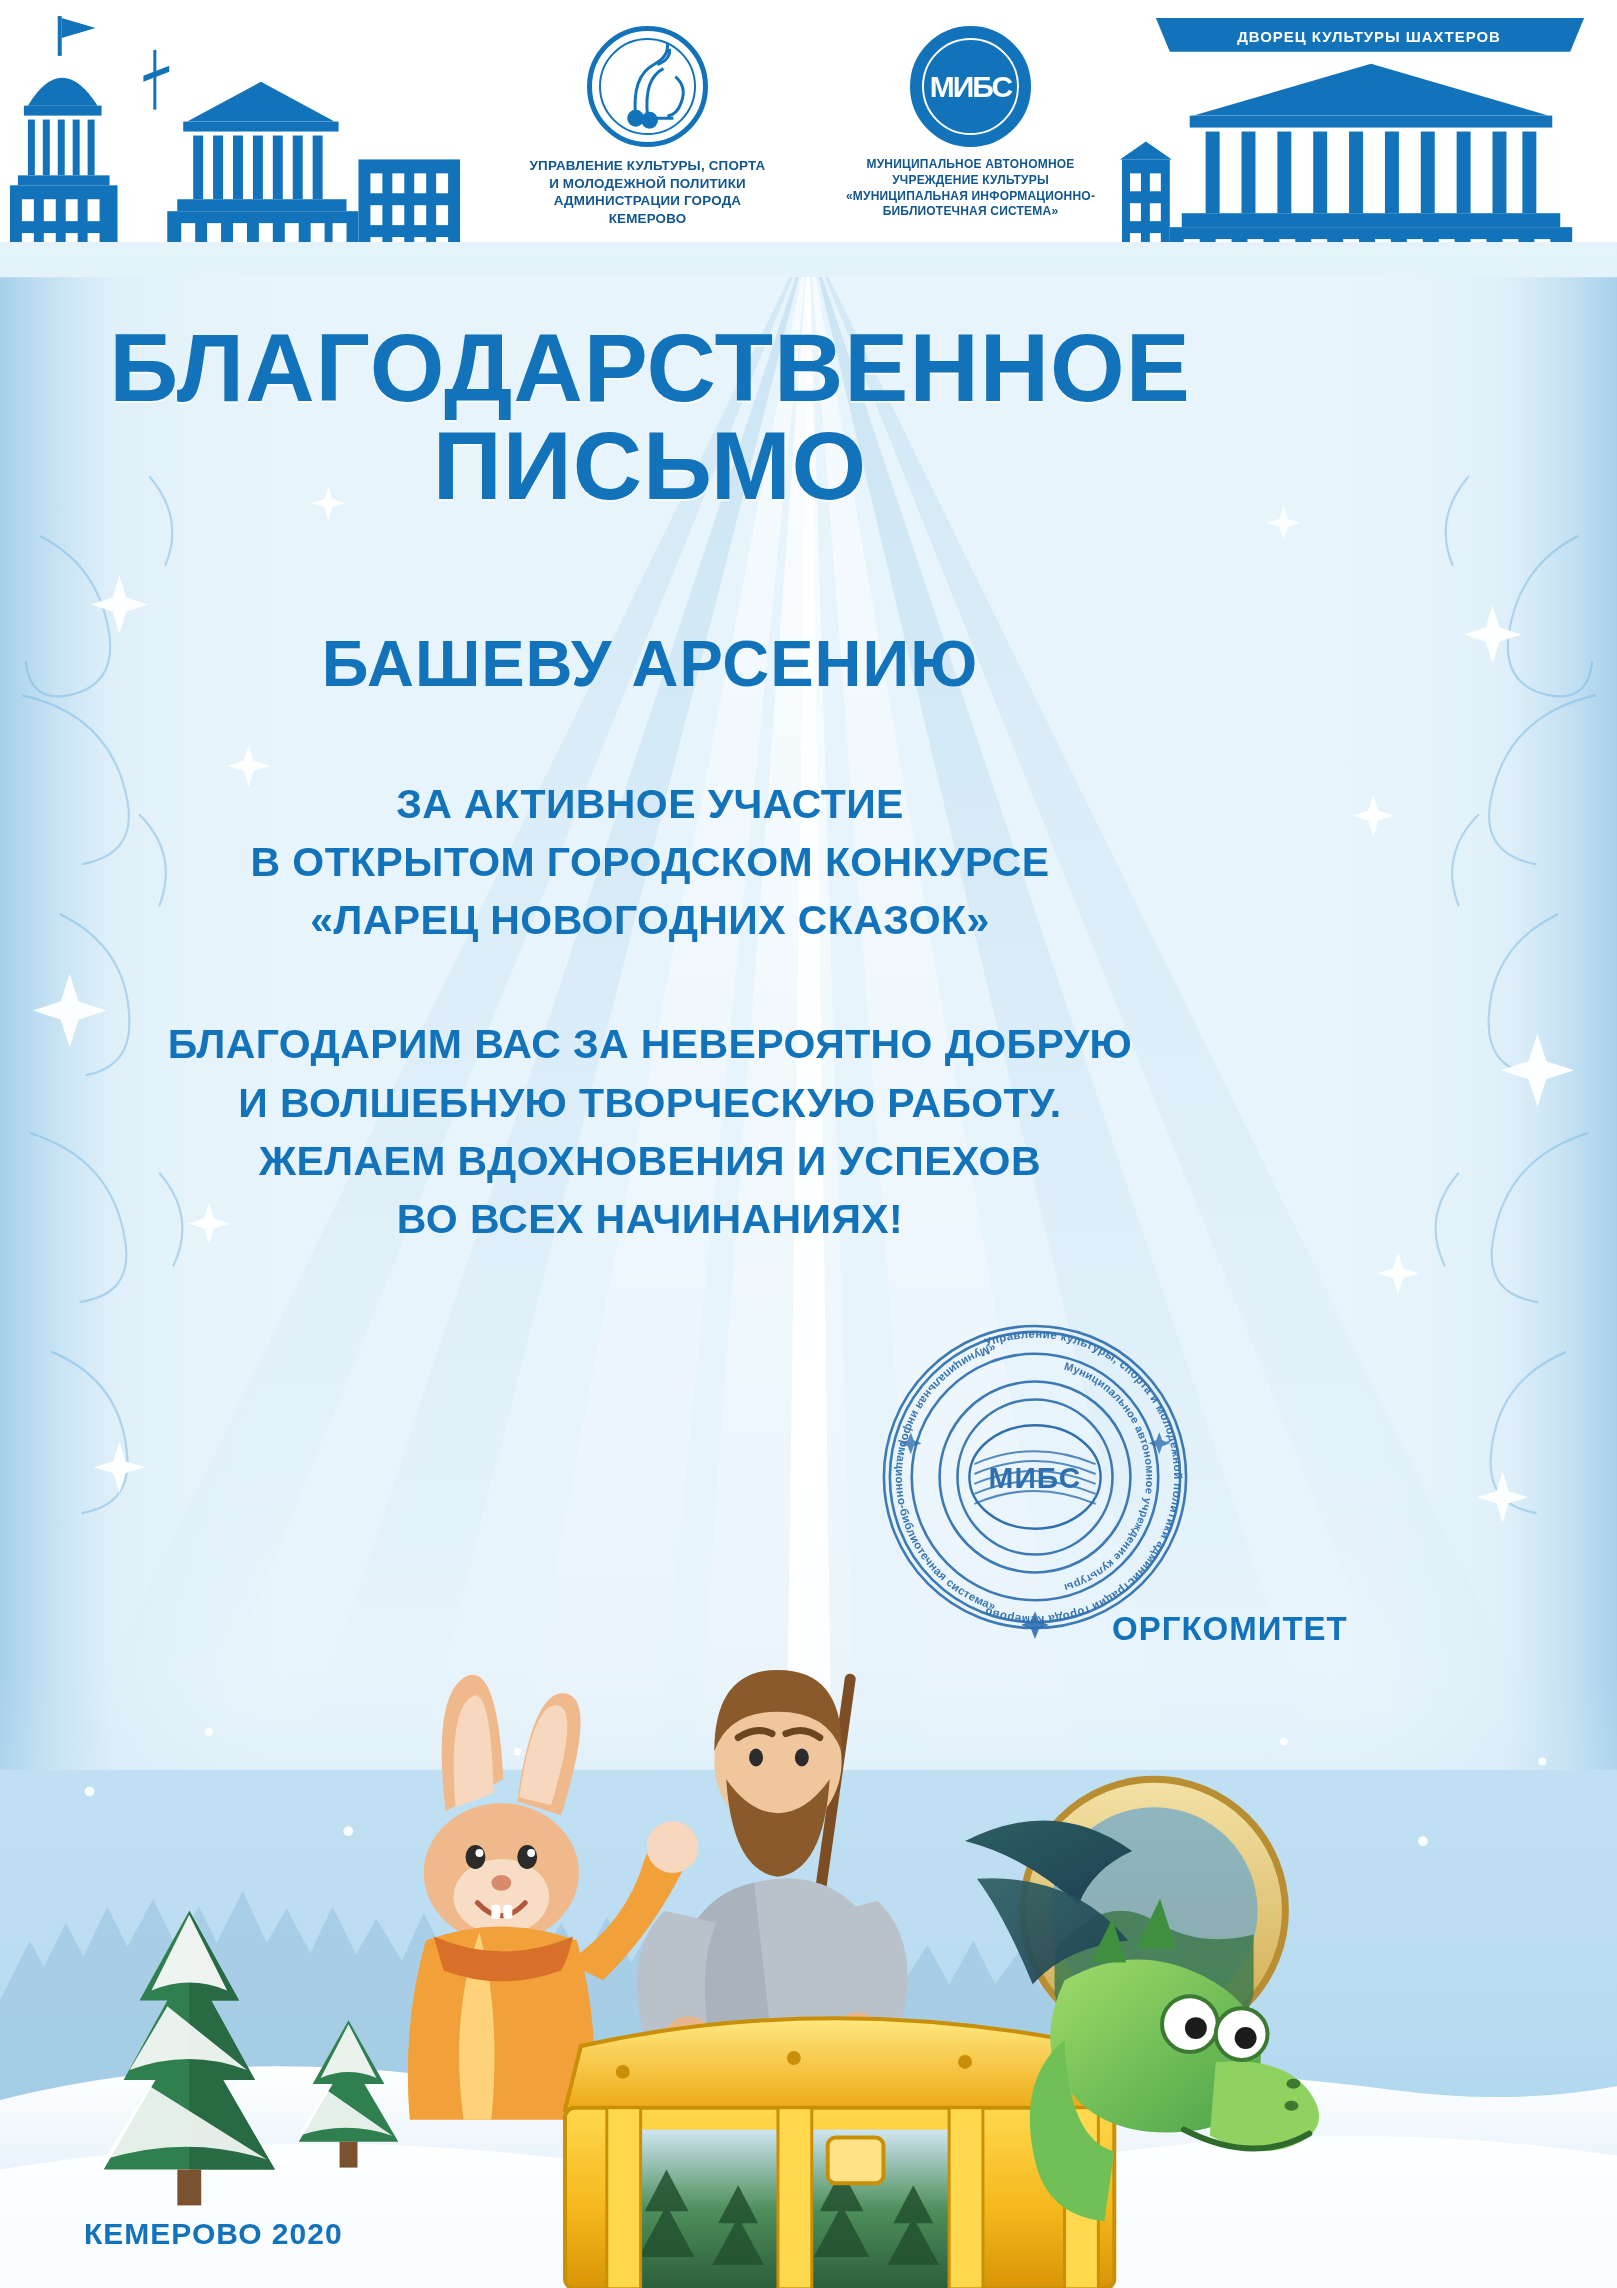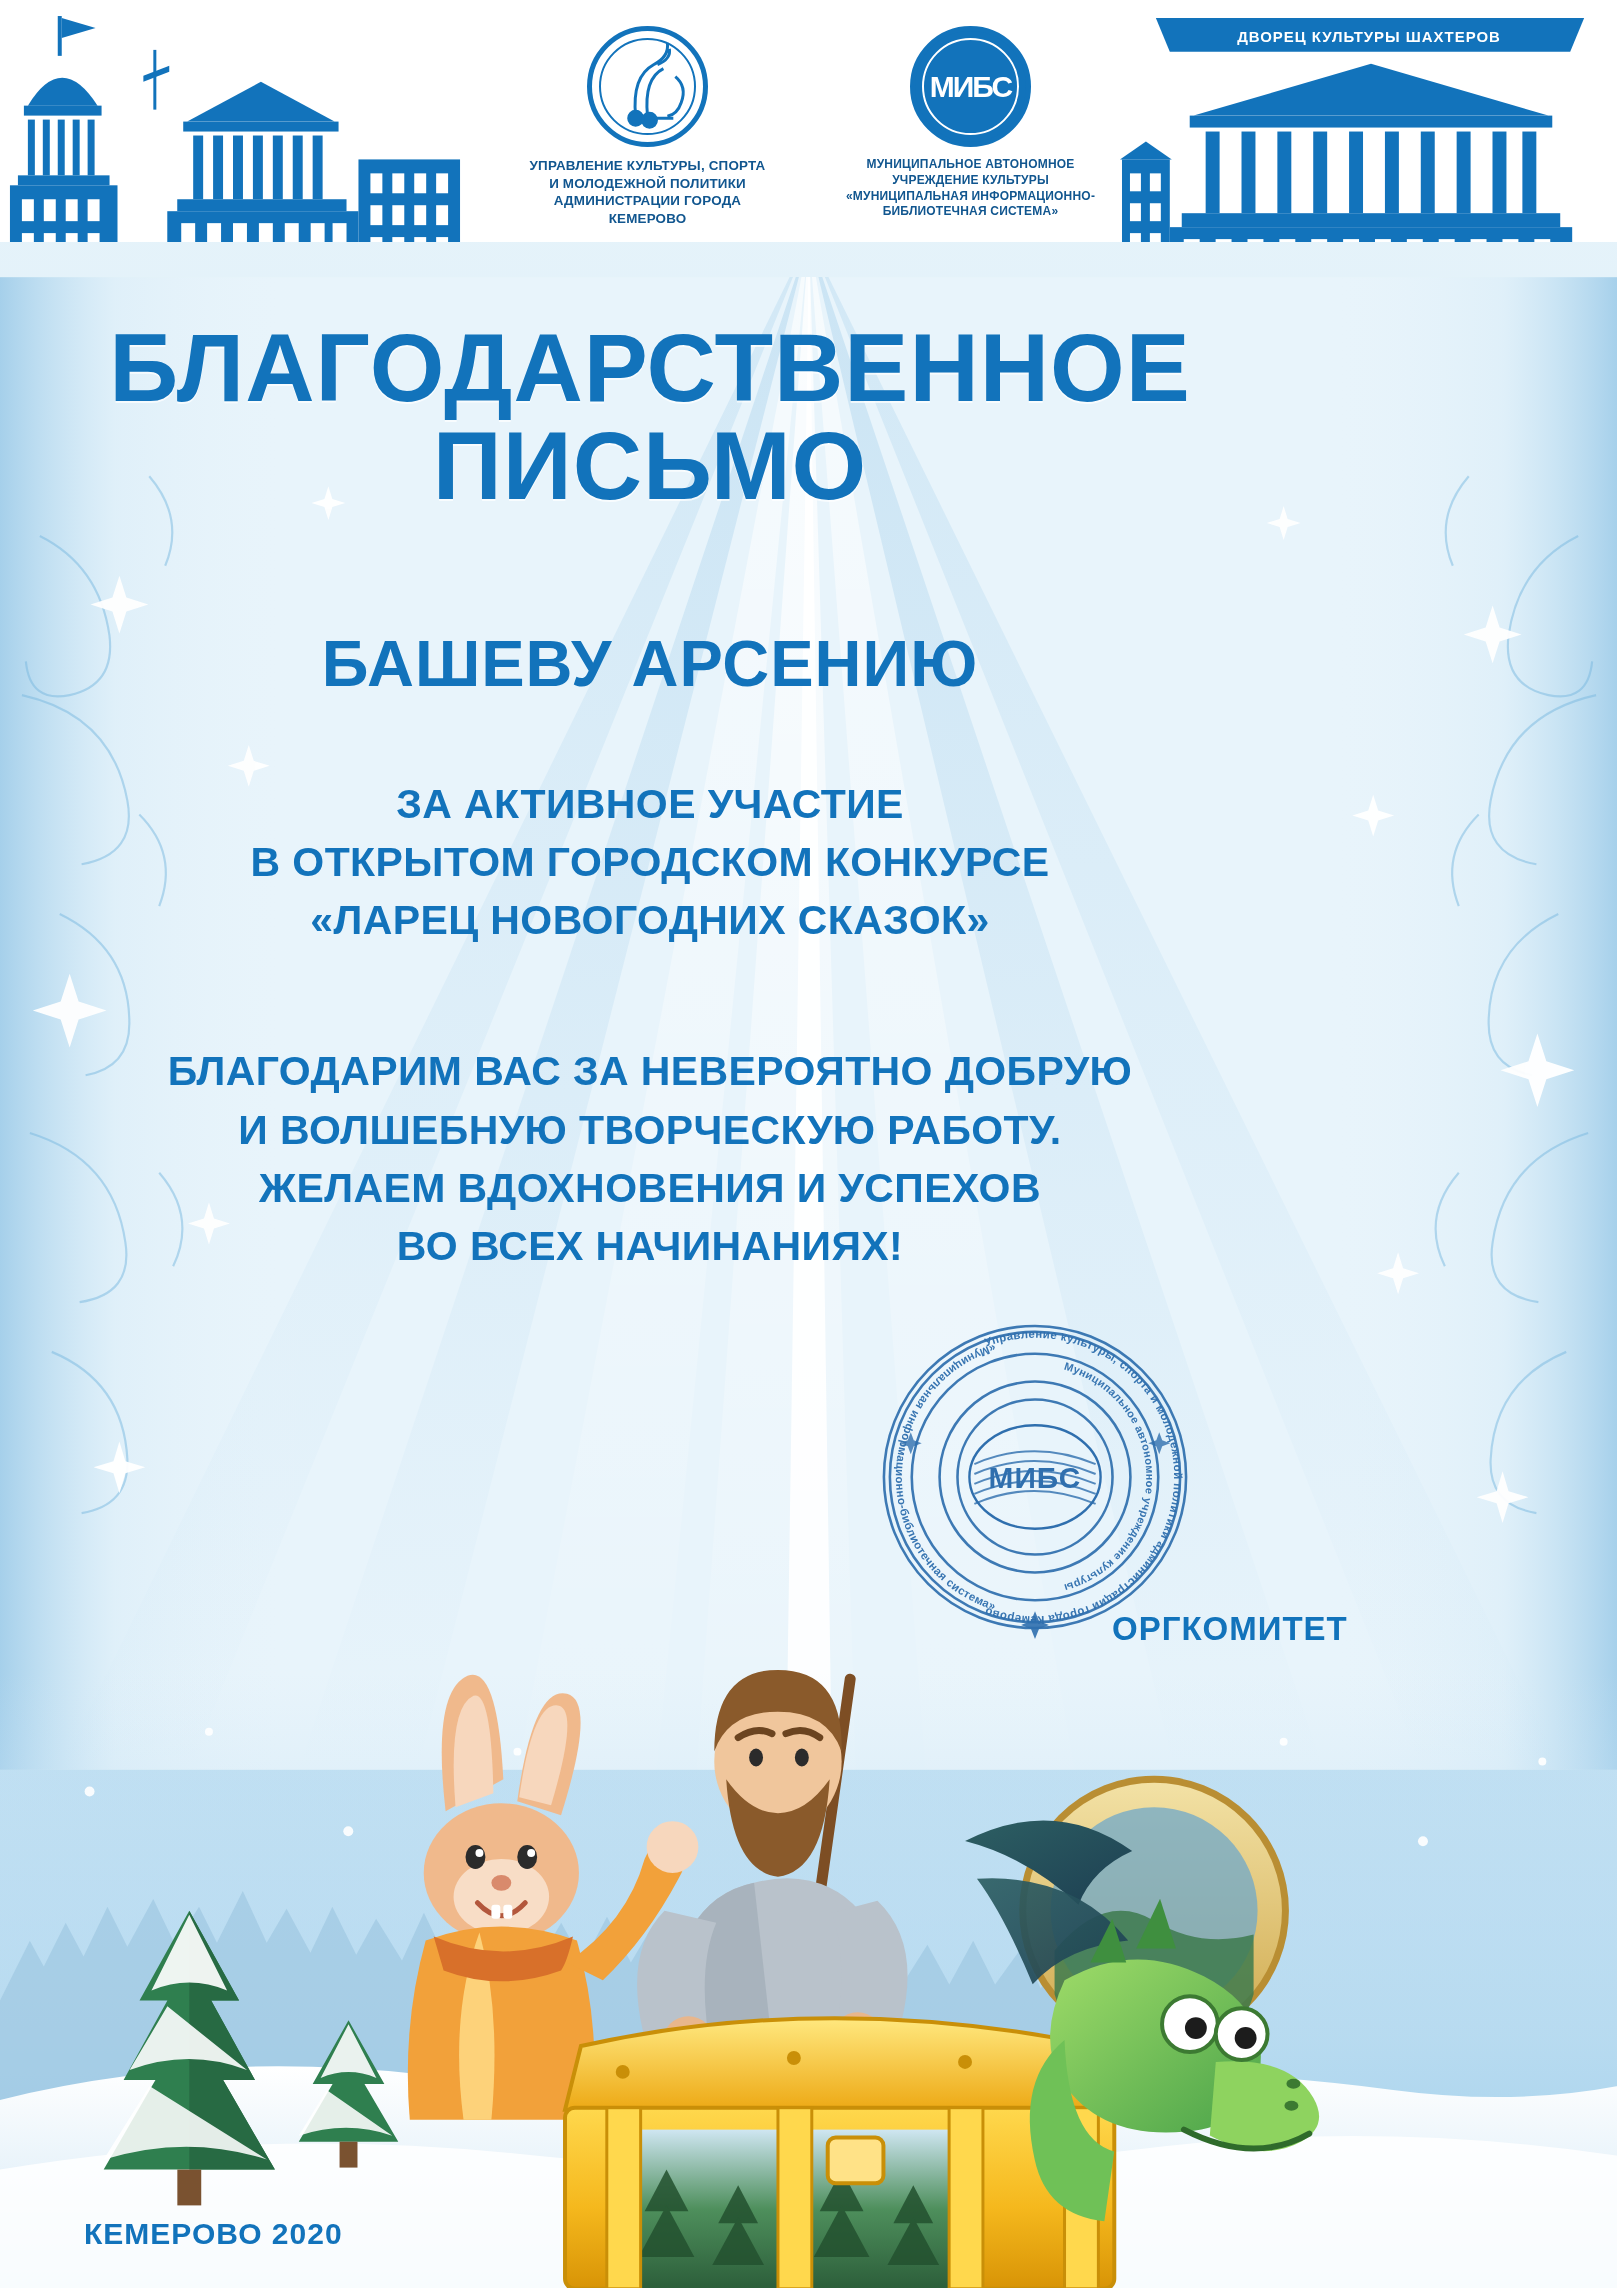--- a/index.html
+++ b/index.html
@@ -134,21 +134,21 @@
     margin-top: 74px;
     font-size: 41px;
     line-height: 1.42;
     font-weight: bold;
     color: #1273bb;
     letter-spacing: 0.4px;
     text-transform: uppercase;
   }
 
   .message {
-    margin-top: 93px;
+    margin-top: 66px;
     font-size: 41px;
     line-height: 1.42;
     font-weight: bold;
     color: #1273bb;
     letter-spacing: 0.4px;
     text-transform: uppercase;
   }
 
   
   .stamp {

